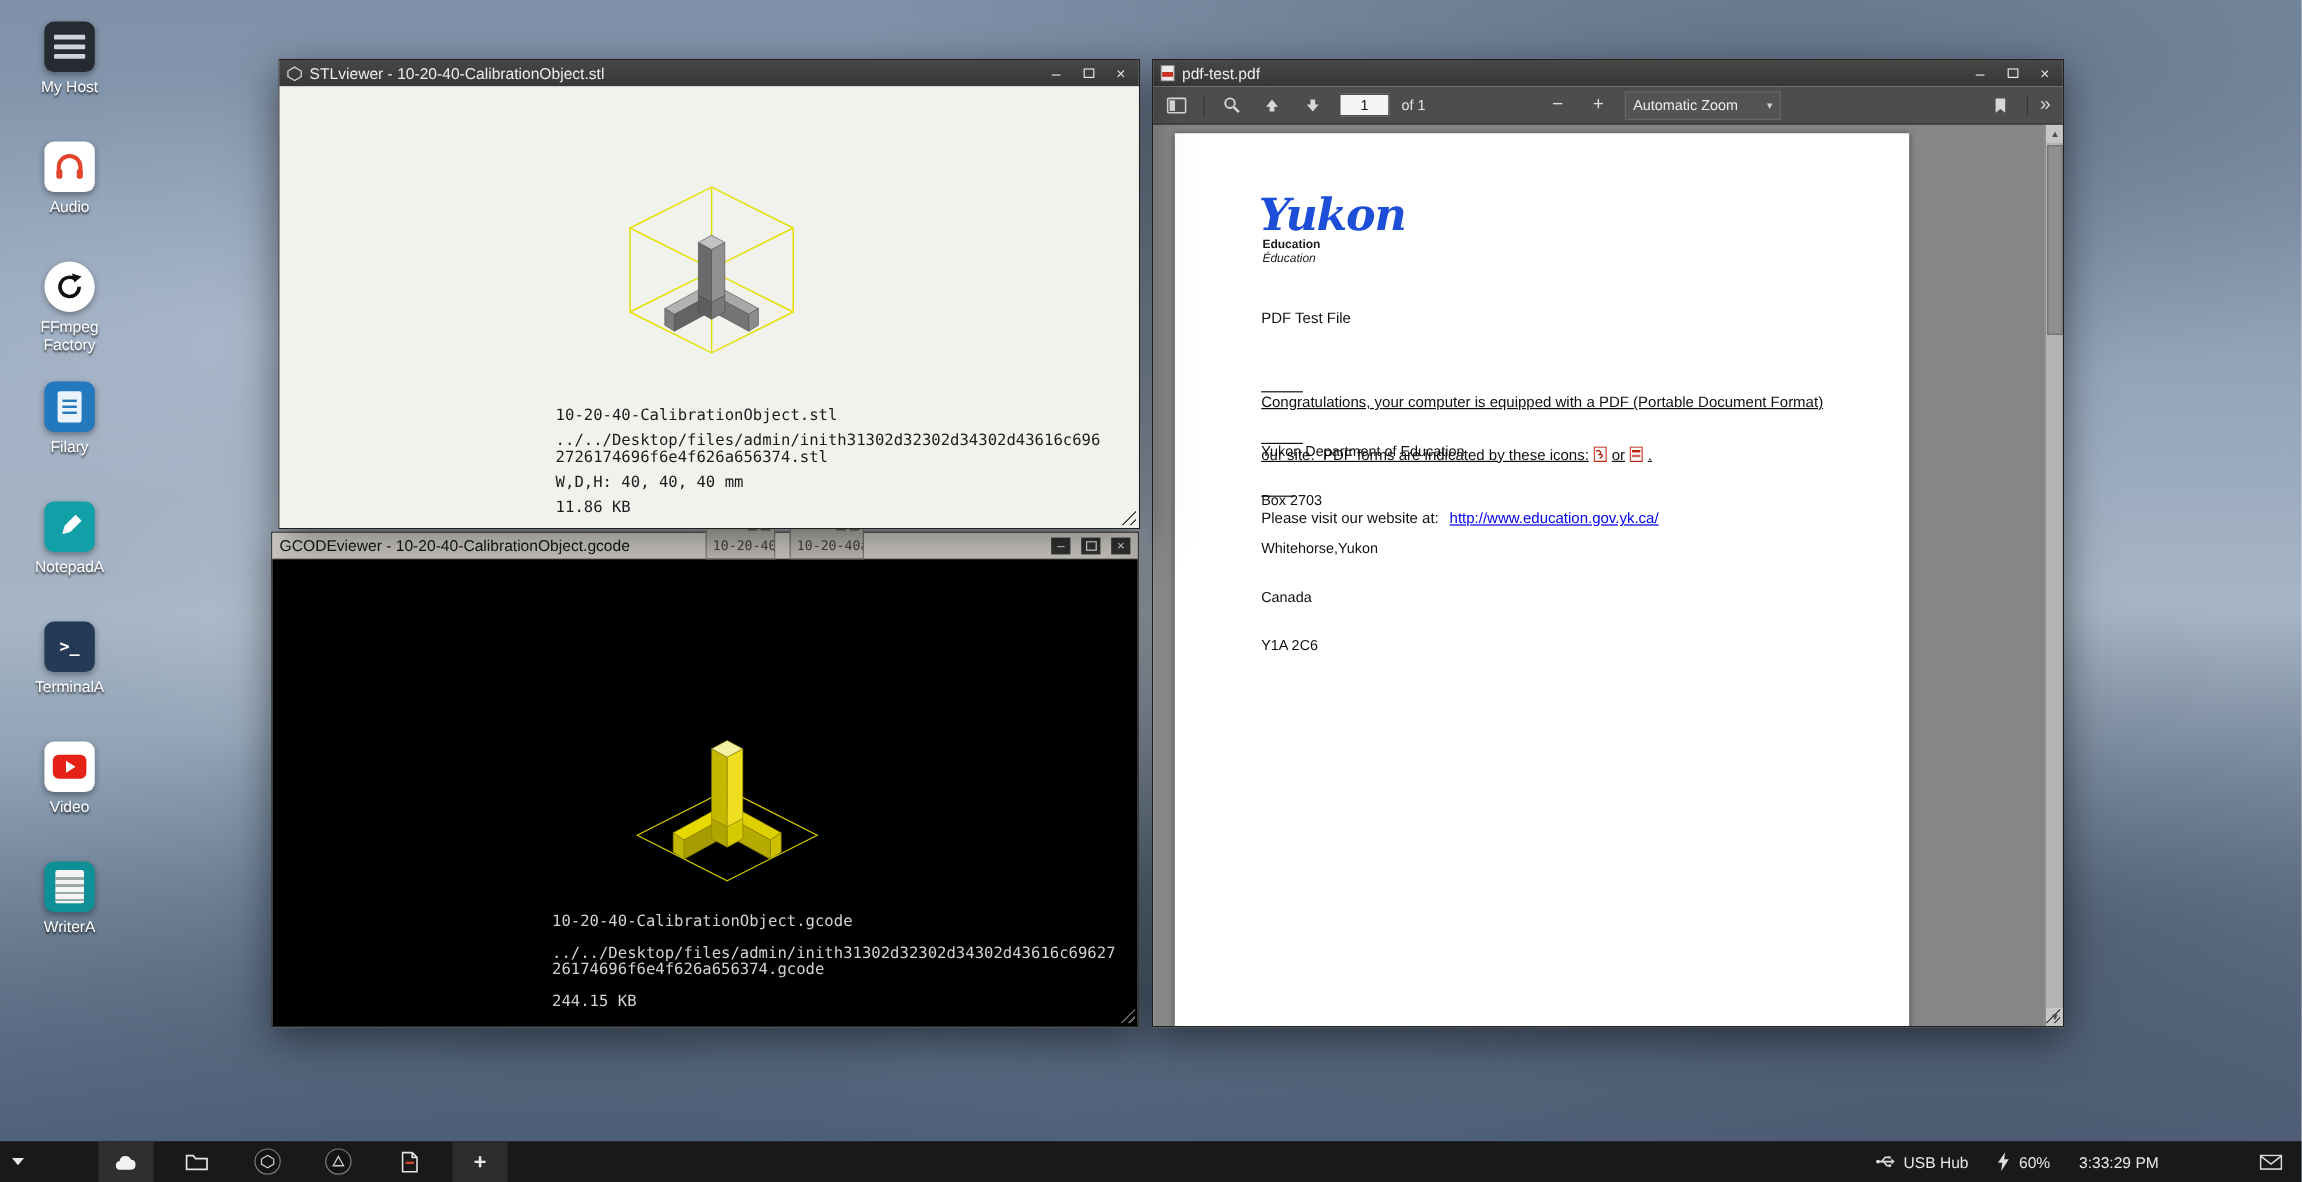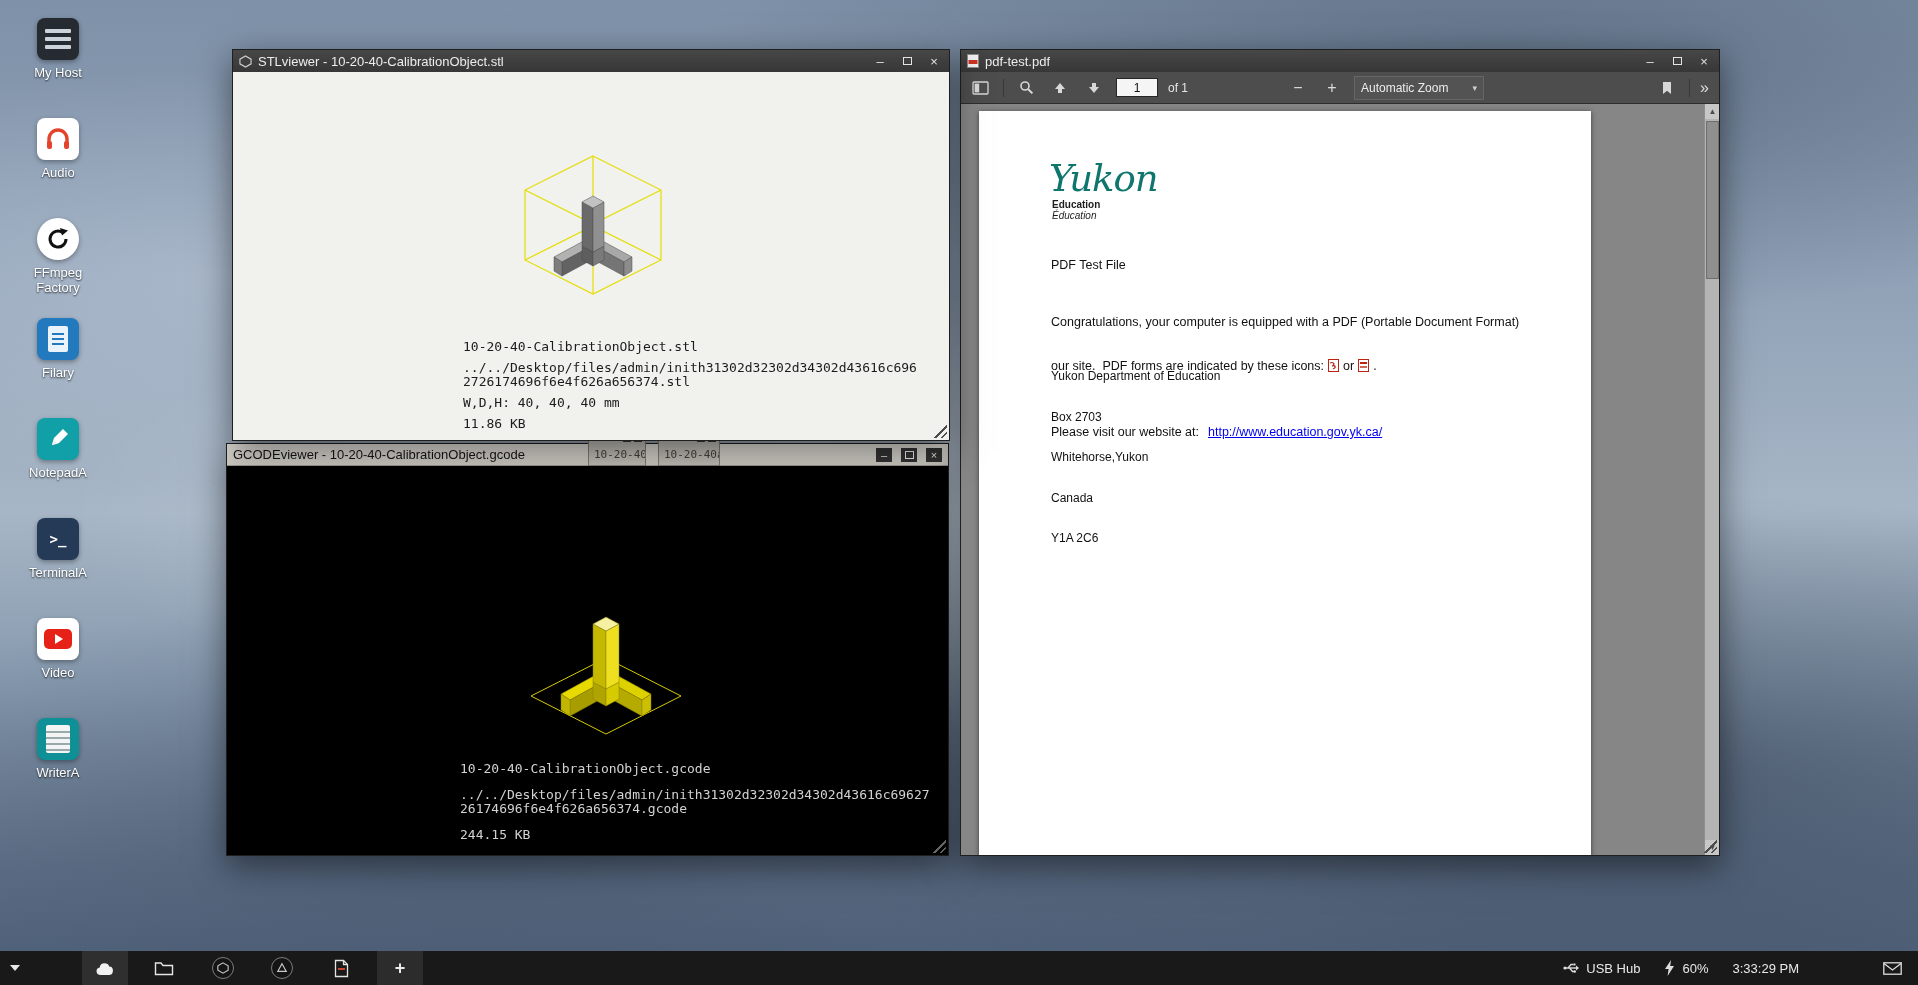--- a/index.html
+++ b/index.html
@@ -80,26 +80,26 @@
   .of-label { font-size:12px; color:#e6e6e6; }
   .zoom-select { width:130px; height:21px; background:#535353; border:1px solid #666; display:flex; align-items:center; padding:11px 6px; font-size:12px; color:#ececec; gap:6px; }
   .zoom-select .zc { margin-left:auto; font-size:9px; color:#cfcfcf; }
   .chevrons { font-size:16px; color:#dcdcdc; margin-right:2px; }
   .pdf-content { position:absolute; left:0; right:0; top:54px; bottom:0; background:#868686; overflow:hidden; }
   .pdf-page { position:absolute; left:18px; top:7px; width:612px; height:746px; background:#fff; box-shadow:0 1px 5px rgba(0,0,0,.55); }
   .scrollbar { position:absolute; right:0; top:0; bottom:0; width:15px; background:#b4b4b4; border-left:1px solid #8e8e8e; }
   .sb-arrow { position:absolute; left:0; width:15px; height:15px; background:#c7c7c7; color:#4e4e4e; font-size:8px; display:flex; align-items:center; justify-content:center; }
   .sb-thumb { position:absolute; left:1px; top:17px; width:13px; height:158px; background:#8f8f8f; border:1px solid #6f6f6f; }
 
-  .yk-word { font-family:"DejaVu Serif", serif; font-weight:normal; font-style:italic; font-size:37px; color:#0f766e; letter-spacing:-1px; line-height:36px; }
+  .yk-word { font-family:"DejaVu Serif", serif; font-weight:bold; font-style:italic; font-size:37px; color:#1d4ed8; letter-spacing:-1px; line-height:36px; }
   .yk-sub1 { font-size:10px; font-weight:bold; color:#1c1c1c; margin-top:2px; padding-left:3px; }
   .yk-sub2 { font-size:10px; font-style:italic; color:#1c1c1c; padding-left:3px; }
   .pdf-text { font-size:12.5px; color:#111; line-height:14.5px; white-space:pre-wrap; }
   .pdf-heading { position:absolute; left:72px; top:147px; }
-  .pdf-para { position:absolute; left:72px; top:175px; width:540px; }
+  .pdf-para { position:absolute; left:72px; top:188px; width:540px;text-decoration:underline; }
   .para-inline { display:flex; align-items:center; gap:4px; }
   .pdf-addr { position:absolute; left:72px; top:232px; line-height:13.5px; font-size:12px; }
   .pdf-visit { position:absolute; left:72px; top:314px; display:flex; gap:9px; }
   .pdf-link { color:#0000ee; text-decoration:underline; cursor:pointer; }
   .yk-logo { position:absolute; left:70px; top:50px; }
 
   
   .taskbar { position:absolute; left:0; right:0; bottom:0; height:34px; background:#191919; z-index:100; display:flex; align-items:center; justify-content:space-between; }
   .tb-left { display:flex; align-items:center; height:100%; padding-left:10px; }
   .tb-chevron { width:0; height:0; border-left:5px solid transparent; border-right:5px solid transparent; border-top:6px solid #e8e8e8; margin-right:4px; }

